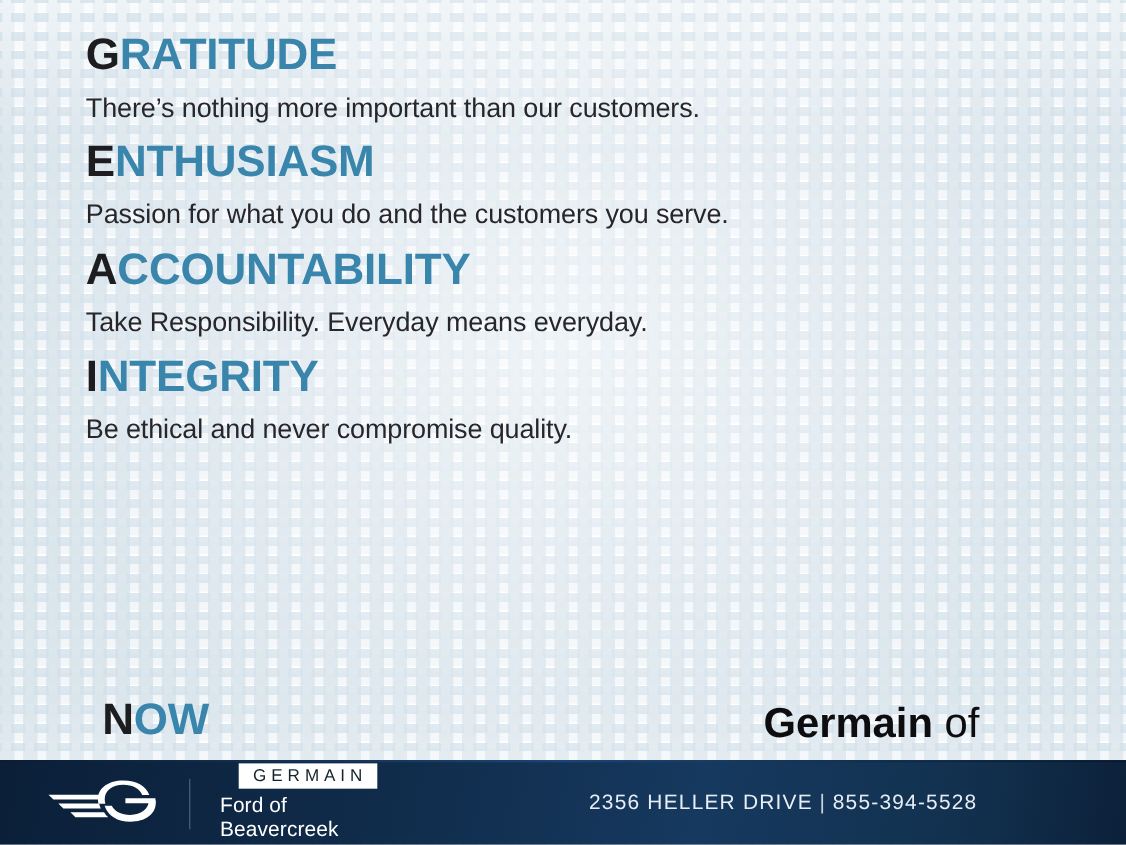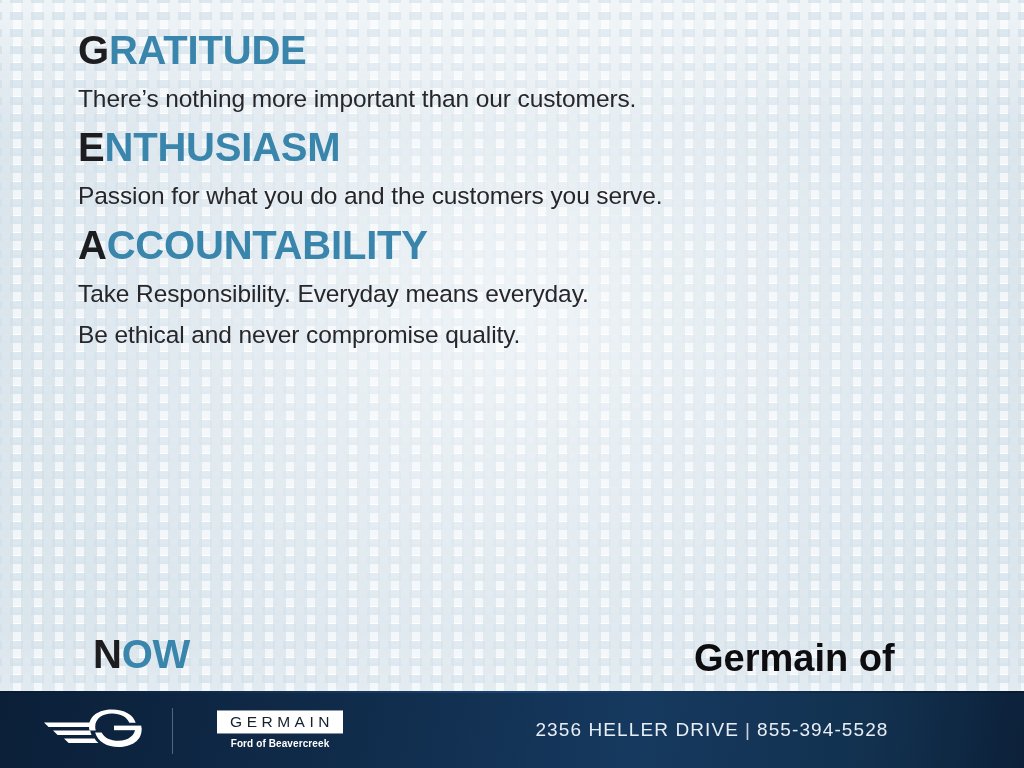--- a/index.html
+++ b/index.html
@@ -79,21 +79,21 @@
   }
   .now-row .value-heading { font-size:40px;margin-left:15px; }
 
   
   .germain-of {
     position:absolute; left:694px; top:637px; z-index:3;
     font-size:38px; line-height:1.15; color:#0d0d10;
     white-space:nowrap;
   }
   .germain-of .bold { font-weight:700; }
-  .germain-of .light { font-weight:700;margin-top:42px; }
+  .germain-of .light { font-weight:400;margin-top:42px; }
 
   
   .footer {
     position:absolute; left:0; right:0; top:691px; height:77px;
     background:linear-gradient(100deg, #0b1f38 0%, #102c4b 35%, #16395f 62%, #12314f 85%, #0c2039 100%);
     z-index:10;
     display:flex; align-items:center;
   }
   .footer-topline {
     position:absolute; left:0; right:0; top:0; height:2px;
@@ -118,22 +118,22 @@
     background:#ffffff;
     color:#14222e;
     font-size:15.5px;
     font-weight:400;
     letter-spacing:4.5px;
     padding:3px 9px 3px 13px;
     line-height:1.1;
   }
   .germain-sub {
     color:#ffffff;
-    font-size:10px;
-    font-weight:700;
+    font-size:19px;
+    font-weight:400;
     letter-spacing:0.1px;
   }
   .footer-contact {
     position:absolute; left:0; right:0; top:50%; transform:translateY(-50%);
     text-align:center;
     padding-left:400px;
     color:#e8eef6;
     font-size:19px;
     letter-spacing:1.1px;
     white-space:nowrap;
@@ -158,20 +158,21 @@
   </div>
 
 
 
   <div class="value-block">
     <div class="value-heading"><span class="lead">A</span><span>CCOUNTABILITY</span></div>
     <div class="value-desc">Take Responsibility. Everyday means everyday.</div>
   </div>
 
   <div class="value-block">
+    <div class="value-heading"><span class="lead">I</span><span>NTEGRITY</span></div>
     <div class="value-desc">Be ethical and never compromise quality.</div>
   </div>
 
 </div>
 
 <div class="now-row">
   <div class="value-heading"><span class="lead">N</span><span>OW</span></div>
 </div>
 
 <div class="germain-of">

